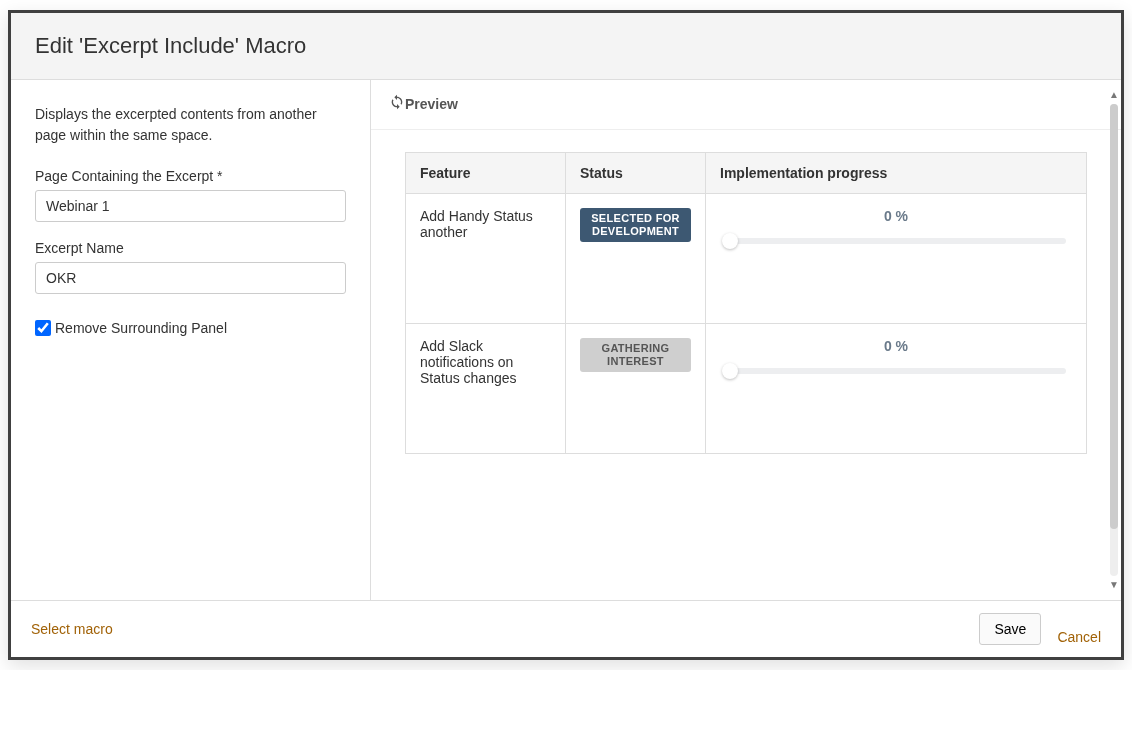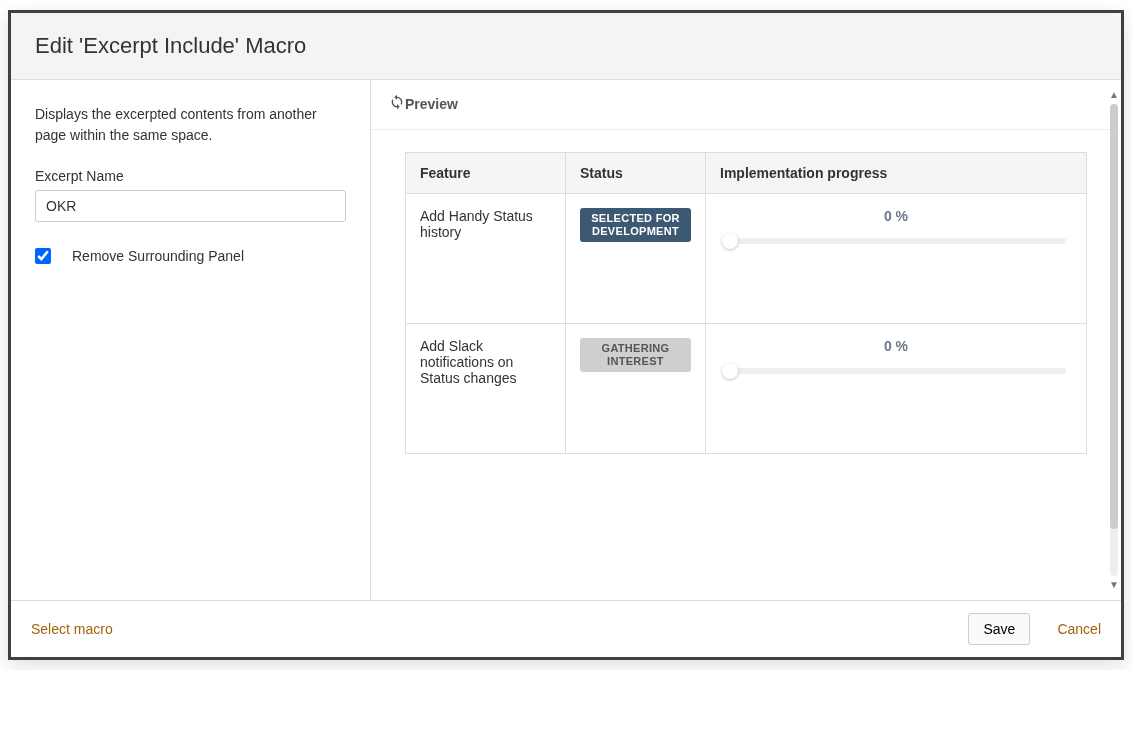--- a/index.html
+++ b/index.html
@@ -51,21 +51,21 @@
     width: 100%;
     padding: 7px 10px;
     border: 1px solid #ccc;
     border-radius: 3px;
     font-size: 14px;
     color: #333;
   }
   .checkbox-row {
     display: flex;
     align-items: center;
-    gap: 21px;
+    gap: 4px;
     margin-top: 26px;
   }
   .checkbox-row input[type="checkbox"] {
     width: 16px;
     height: 16px;
     accent-color: #0065ff;
   }
   .preview-pane {
     flex: 1;
     position: relative;
@@ -183,21 +183,21 @@
     padding: 12px 20px;
     display: flex;
     align-items: center;
     justify-content: space-between;
   }
   .link {
     color: #a16207;
     text-decoration: none;
     font-size: 14px;
   }
-  .footer-right { display: flex; align-items: center; gap: 27px; }
+  .footer-right { display: flex; align-items: flex-end; gap: 16px; }
   .btn {
     padding: 7px 14px;
     border: 1px solid #ccc;
     background: #fafafa;
     border-radius: 3px;
     font-size: 14px;
     cursor: pointer;
   }
 </style>
 </head>
@@ -207,20 +207,24 @@
 
   <div class="header">
     <h1>Edit 'Excerpt Include' Macro</h1>
   </div>
 
   <div class="body">
 
     <div class="sidebar">
       <p class="desc">Displays the excerpted contents from another page within the same space.</p>
 
+      <div class="form-group">
+        <label>Page Containing the Excerpt *</label>
+        <input type="text" value="Webinar 1" style="">
+      </div>
 
       <div class="form-group">
         <label>Excerpt Name</label>
         <input type="text" value="OKR" style="">
       </div>
 
       <div class="checkbox-row">
         <input type="checkbox" checked="" style="">
         <span>Remove Surrounding Panel</span>
       </div>
@@ -240,21 +244,21 @@
         <table>
           <thead>
             <tr>
               <th>Feature</th>
               <th>Status</th>
               <th>Implementation progress</th>
             </tr>
           </thead>
           <tbody id="table-body">
               <tr>
-                <td style="width: 160px;">Add Handy Status history</td>
+                <td style="width: 160px;">Add Handy Status another</td>
                 <td style="width: 140px;"><span class="status-badge status-blue">SELECTED FOR DEVELOPMENT</span></td>
                 <td class="progress-cell">
                   <span class="progress-label">0 %</span>
                   <div class="slider">
                     <div class="thumb"></div>
                   </div>
                 </td>
               </tr>
               <tr>
                 <td style="width: 160px;">Add Slack notifications on Status changes</td>

